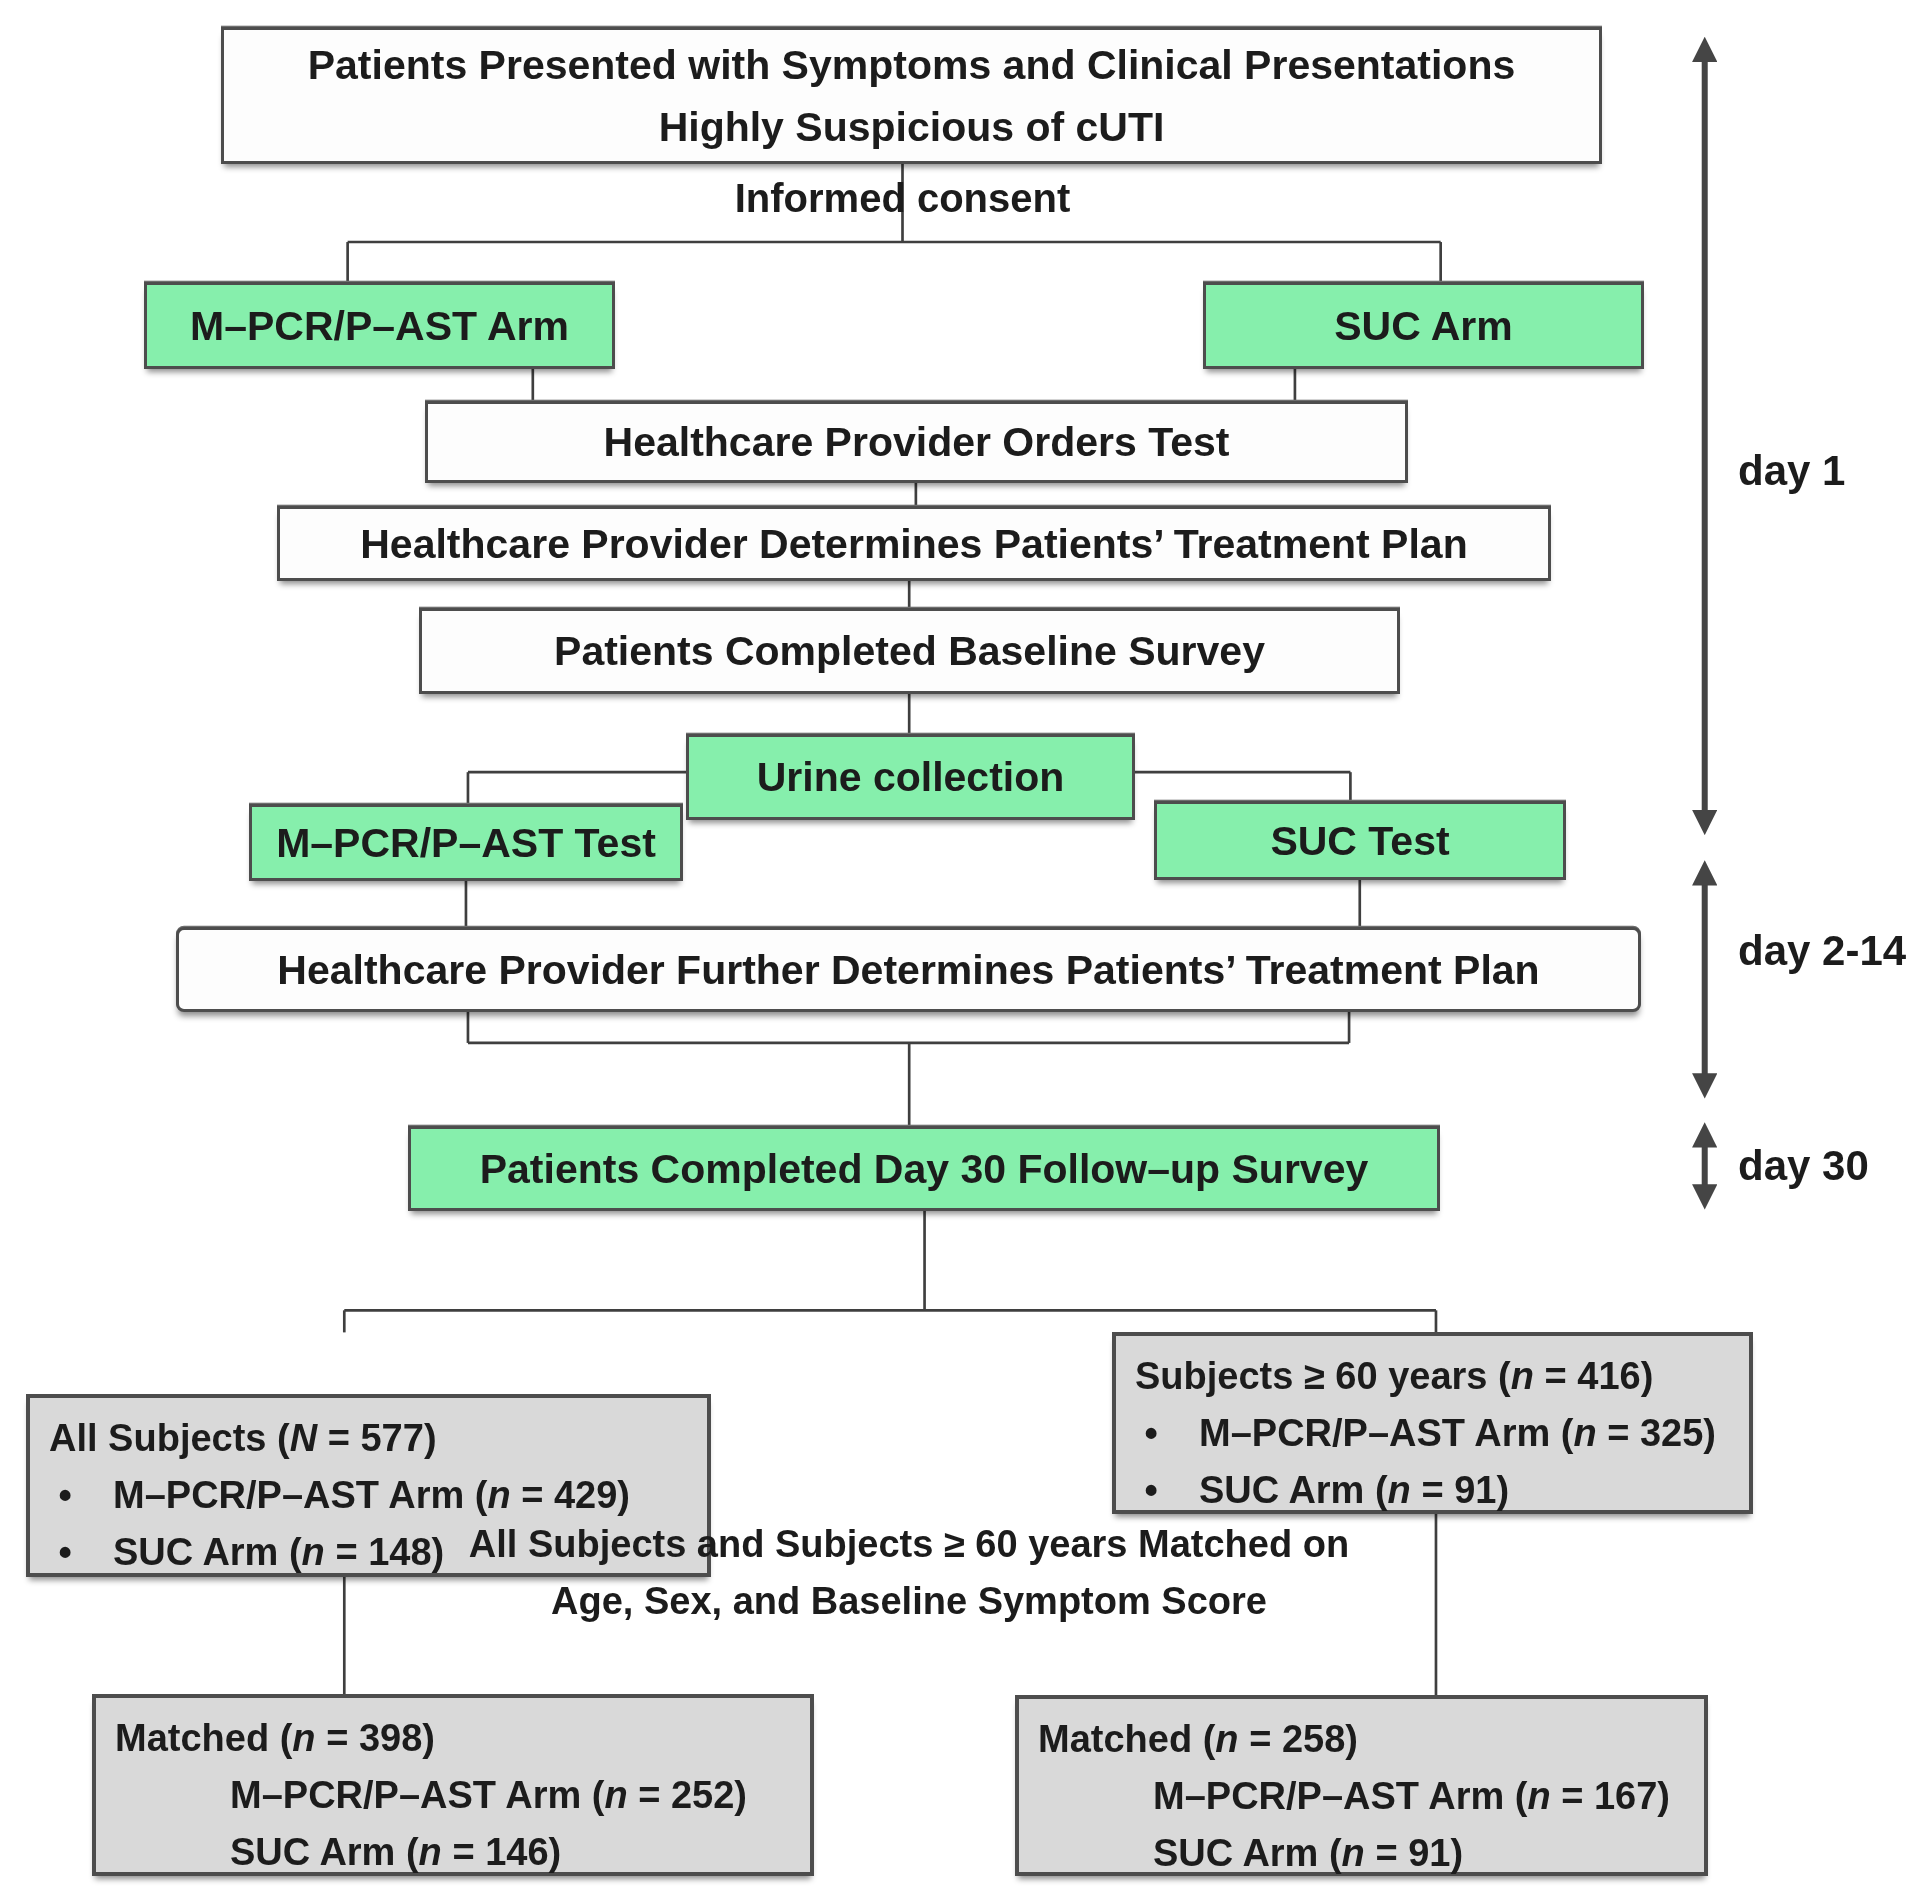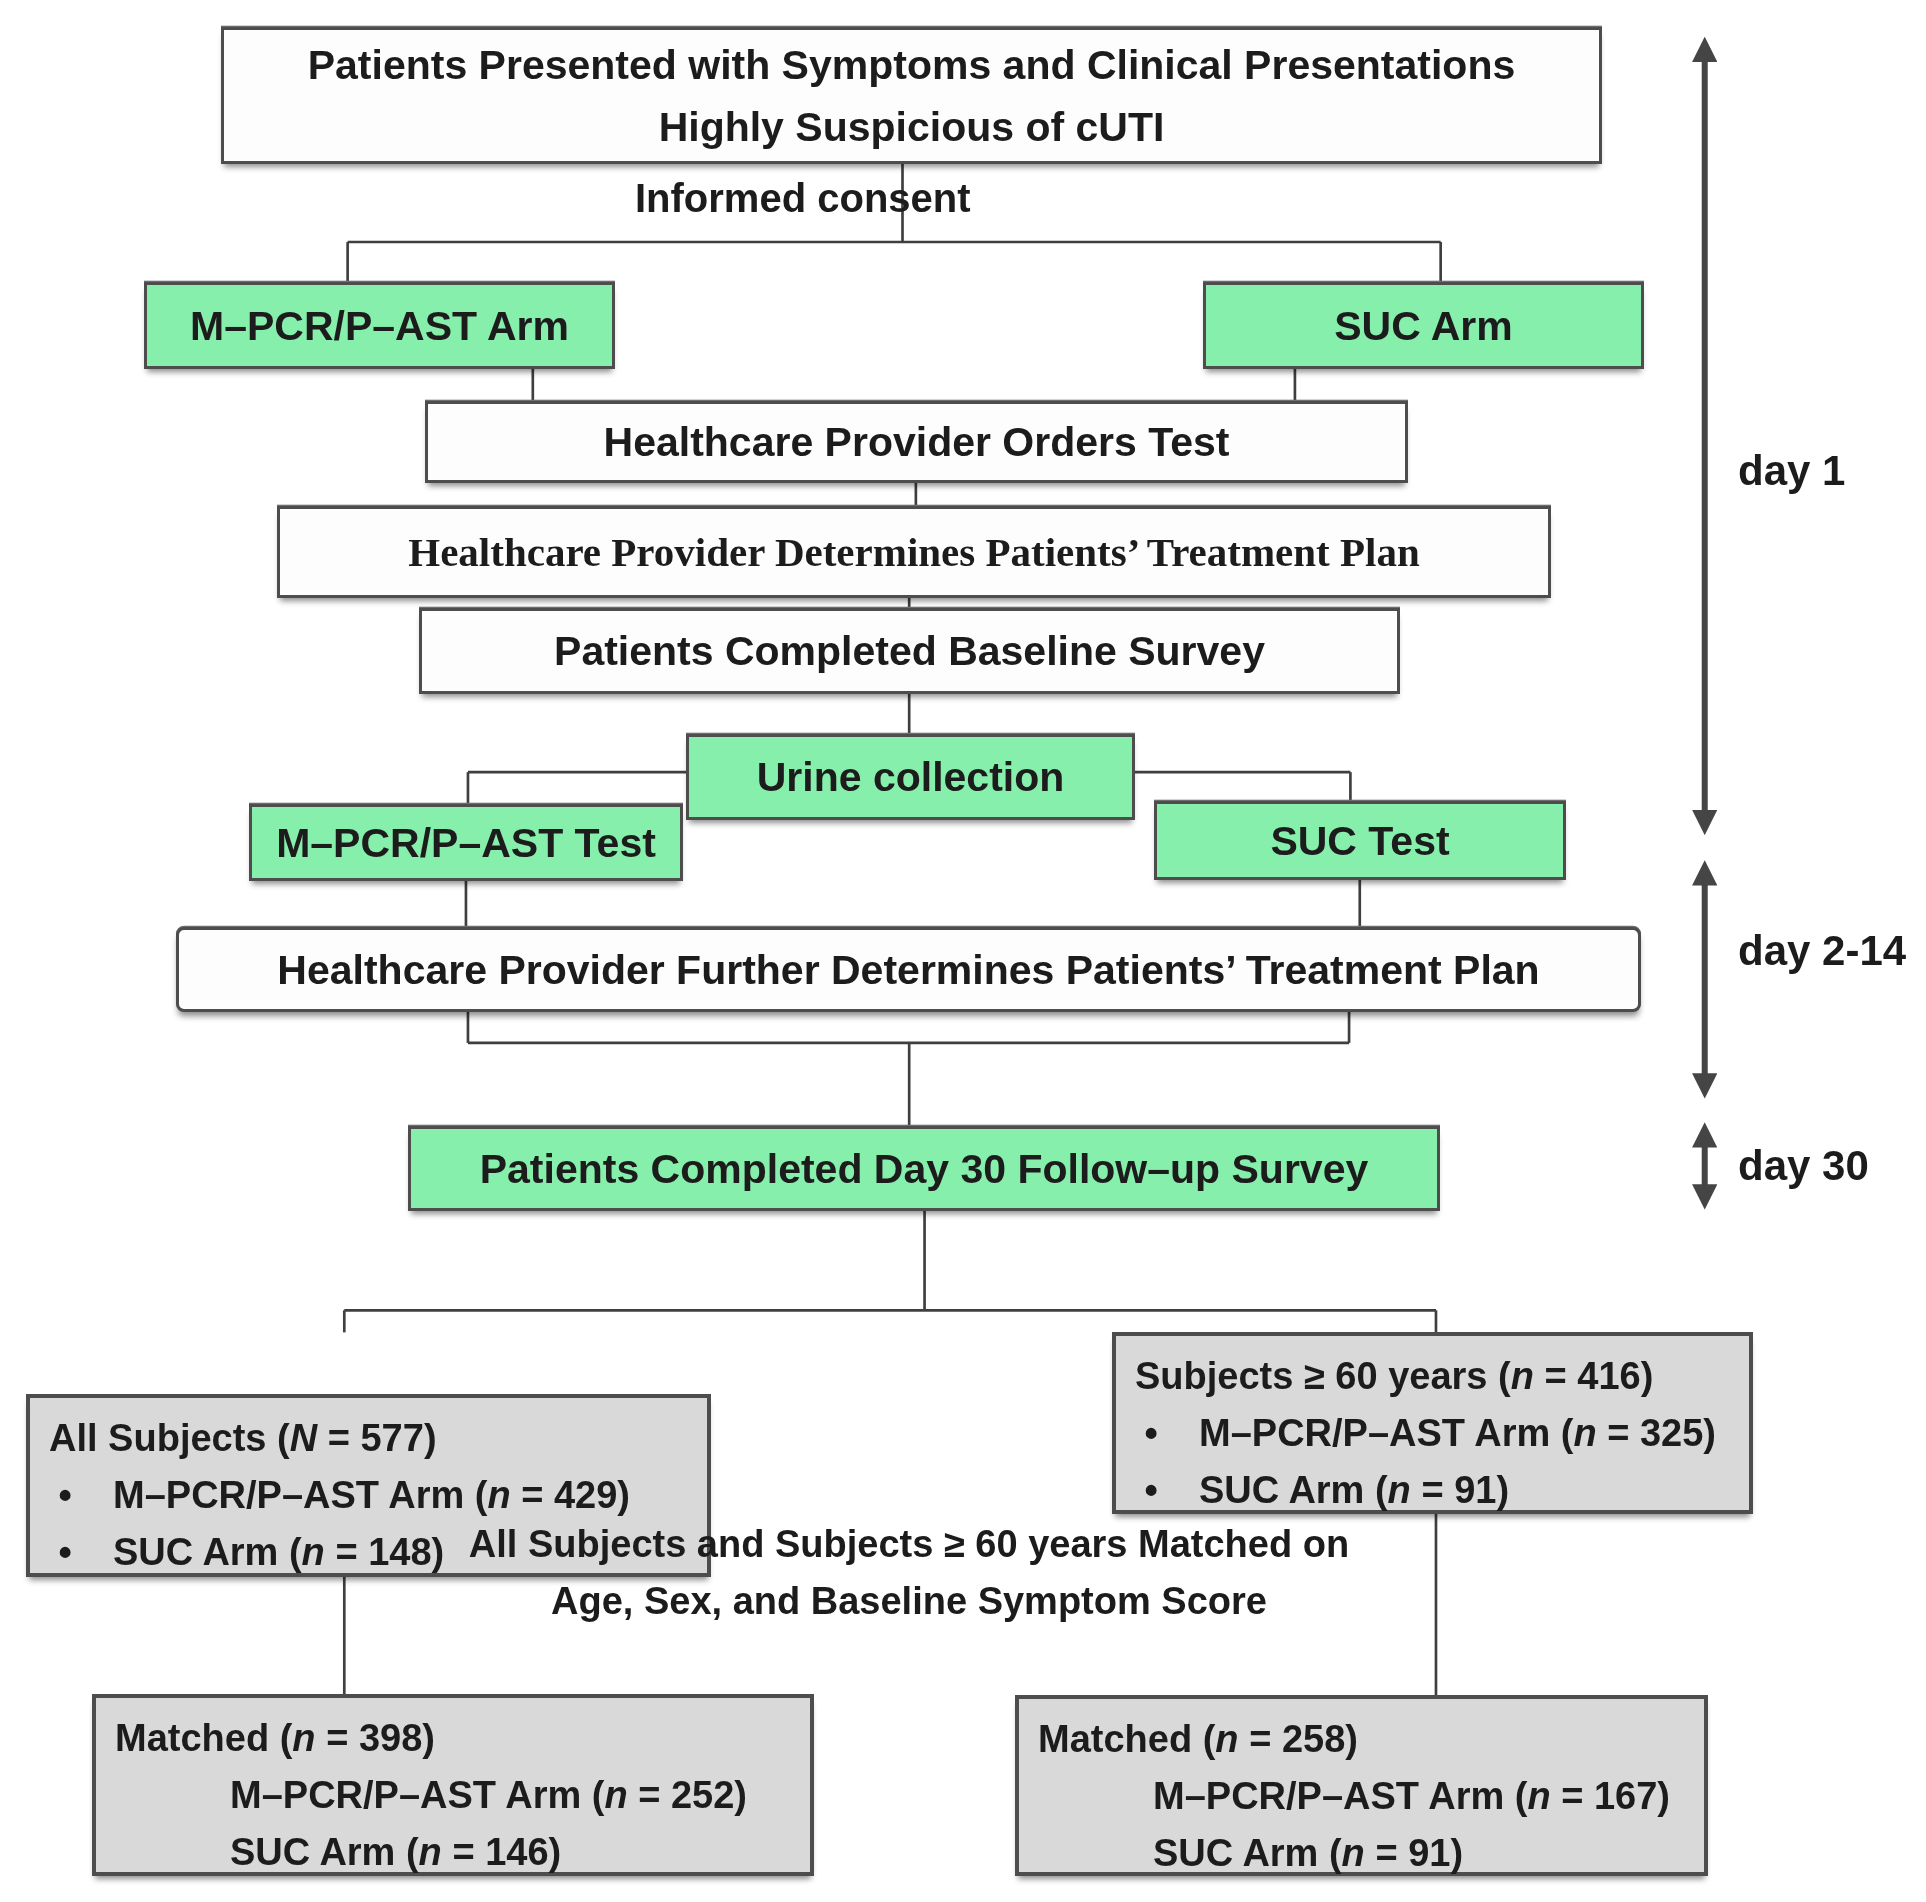--- a/index.html
+++ b/index.html
@@ -38,20 +38,21 @@
     white-space: nowrap;
   }
   .lb-item { display: flex; }
   .lb-bullet { width: 64px; padding-left: 9.4px; box-sizing: border-box; }
   .lb-indent { padding-left: 115px; }
 
   .float-label {
     position: absolute;
     font-size: 40px;
     font-weight: 600;
+    text-align: center;
     line-height: 47px;
   }
   .note {
     position: absolute;
     font-size: 38px;
     font-weight: 600;
     text-align: center;
     line-height: 57px;
     white-space: nowrap;
   }
@@ -114,21 +115,21 @@
     <div>Highly Suspicious of cUTI</div>
   </div>
 
   <div class="float-label" style="left:635px; top:175px; width:535px;">Informed consent</div>
 
   <div class="box gray" style="left:144px; top:282px; width:471px; height:87px;">M–PCR/P–AST Arm</div>
   <div class="box gray" style="left:1203px; top:282px; width:441px; height:87px;">SUC Arm</div>
 
   <div class="box white" style="left:425px; top:401px; width:983px; height:82px;text-align:right;">Healthcare Provider Orders Test</div>
 
-  <div class="box white" style="left:277px; top:506px; width:1274px; height:92px;font-family:Liberation Serif, serif;">Healthcare Provider Determines Patients’ Treatment Plan</div>
+  <div class="box white" style="left:277px; top:506px; width:1274px; height:75px;">Healthcare Provider Determines Patients’ Treatment Plan</div>
 
   <div class="box white" style="left:419px; top:608px; width:981px; height:86px;">Patients Completed Baseline Survey</div>
 
   <div class="box gray" style="left:686px; top:734px; width:449px; height:86px;">Urine collection</div>
 
   <div class="box gray" style="left:249px; top:804px; width:434px; height:77px;">M–PCR/P–AST Test</div>
   <div class="box gray" style="left:1154px; top:801px; width:412px; height:79px;">SUC Test</div>
 
   <div class="box white" style="left:176px; top:927px; width:1465px; height:85px;border-radius:8px;">Healthcare Provider Further Determines Patients’ Treatment Plan</div>
 

